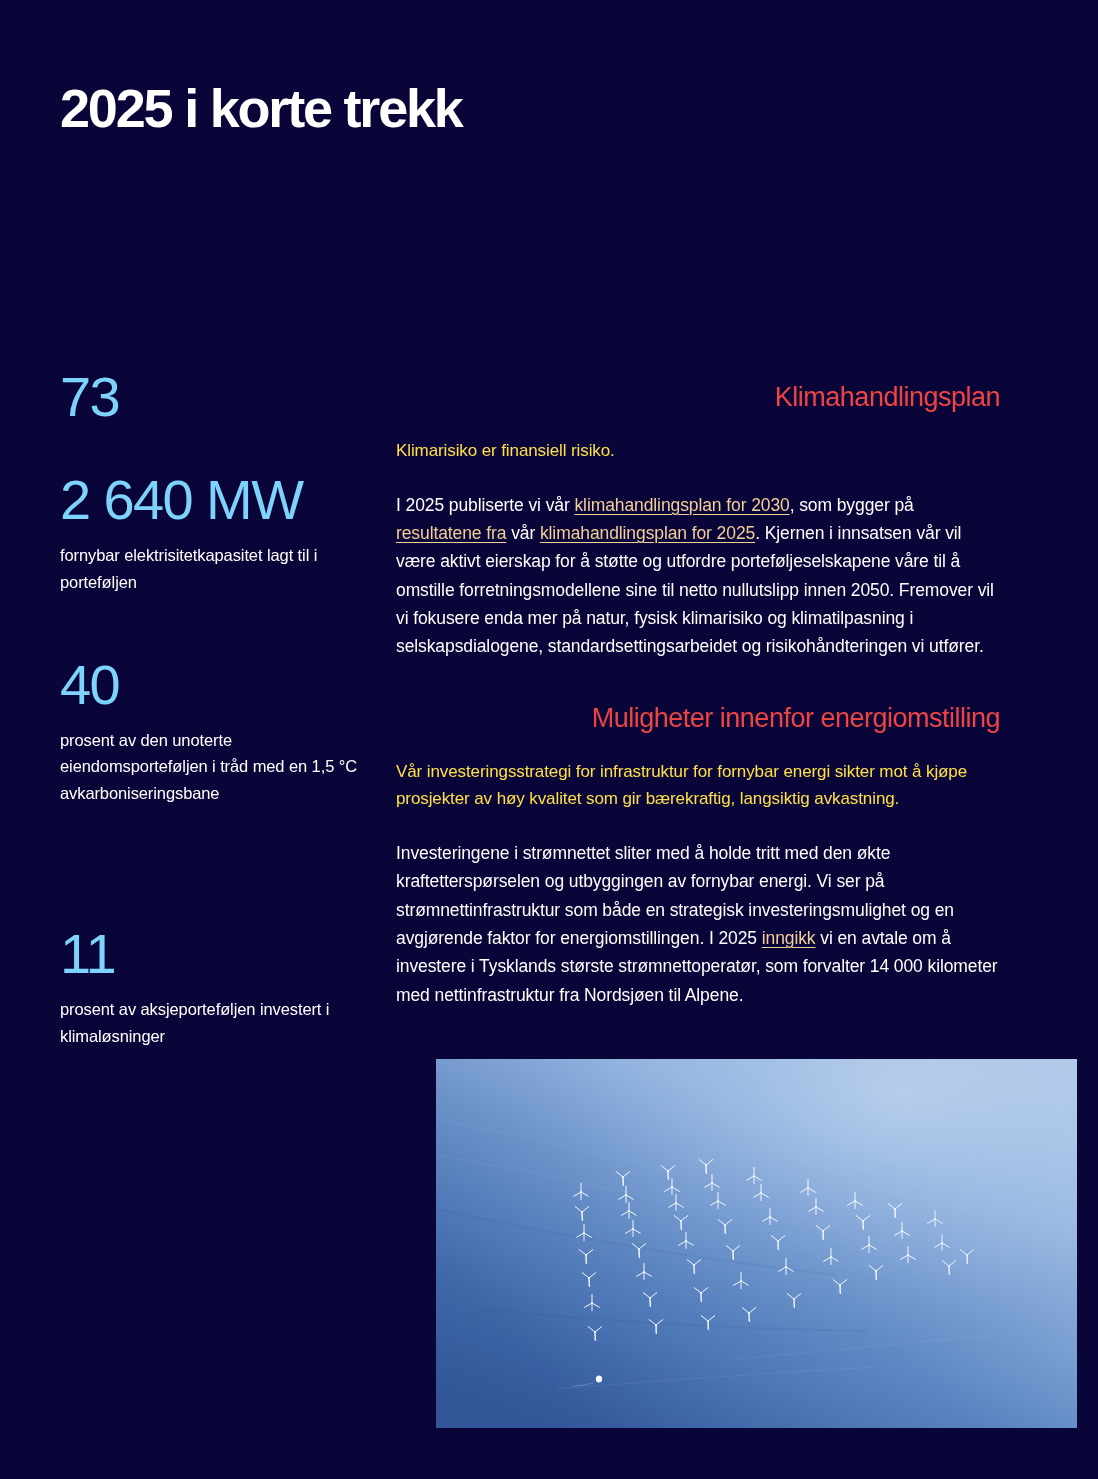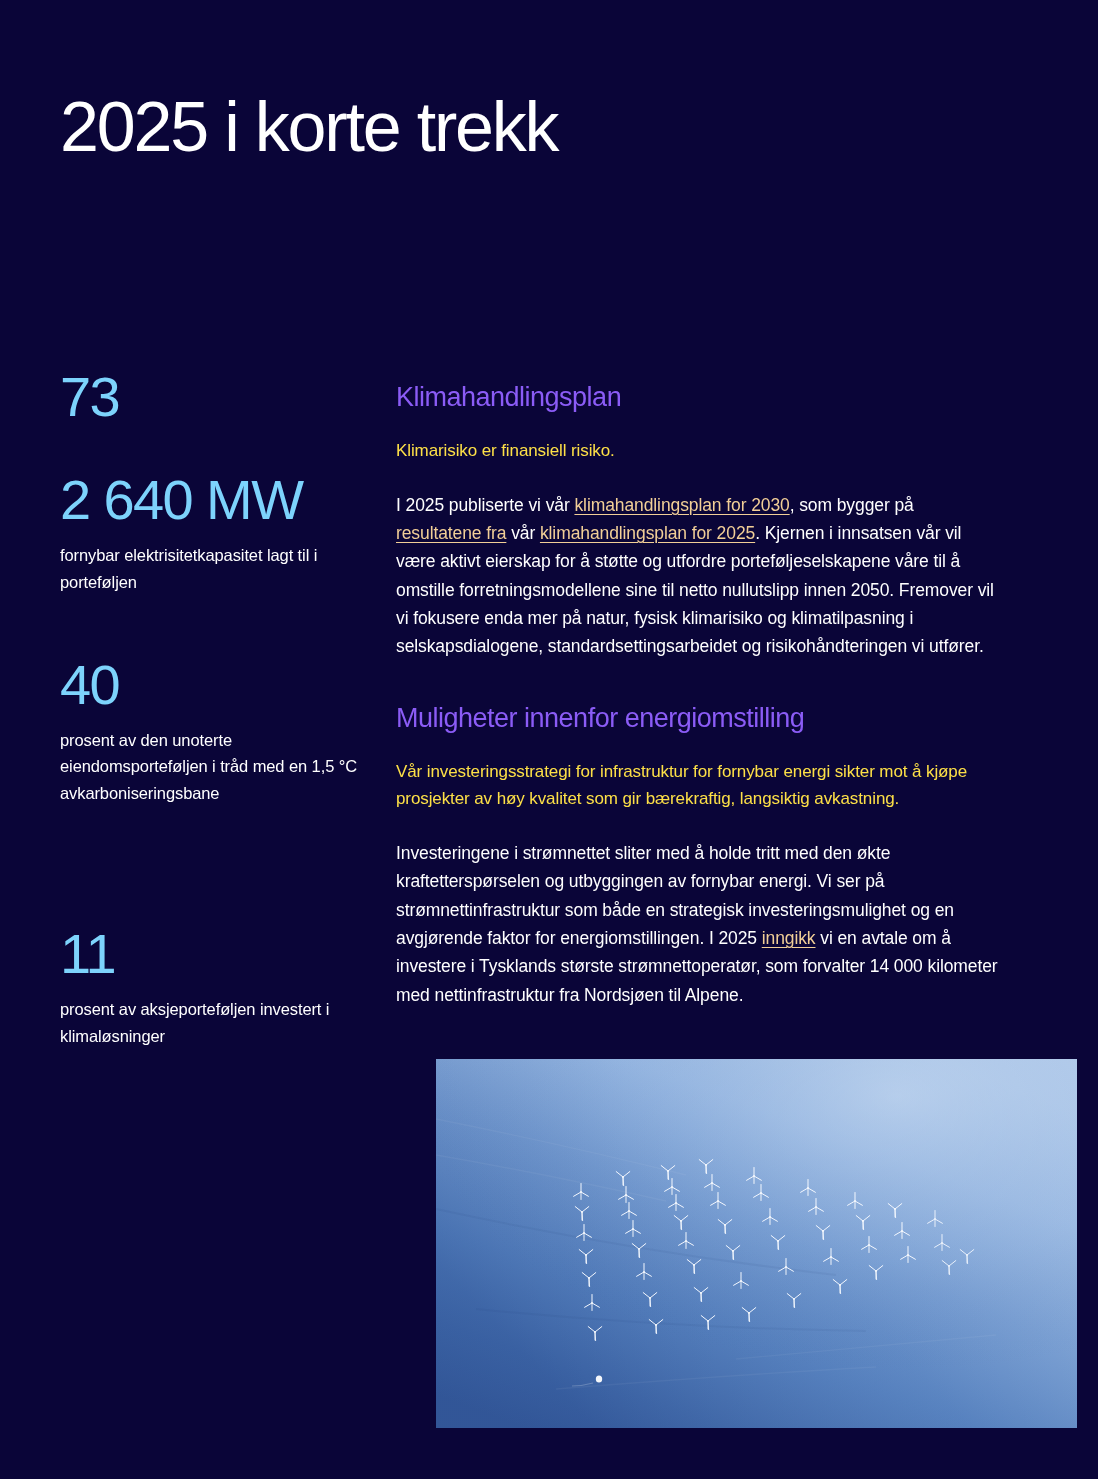--- a/index.html
+++ b/index.html
@@ -16,23 +16,23 @@
     overflow: hidden;
     position: relative;
     -webkit-font-smoothing: antialiased;
   }
 
   
   .page-title {
     position: absolute;
     left: 60px;
     top: 44px;
-    font-size: 70px;
+    font-size: 54px;
     line-height: 1.05;
-    font-weight: 400;
+    font-weight: 700;
     letter-spacing: -2.2px;
     color: #ffffff;
     white-space: nowrap;
   }
 
   
   .columns {
     position: absolute;
     left: 0;
     top: 368px;
@@ -70,26 +70,27 @@
   .stat-3 { margin-bottom: 118px; }
 
   
   .content-col {
     position: absolute;
     left: 396px;
     top: 12px;
     width: 604px;
   }
   .section-heading {
-    color: #8b5cf6;
+    color: #ef4444;
     font-size: 27px;
     line-height: 1.3;
     font-weight: 400;
     letter-spacing: -0.5px;
     margin: 0 0 22px 0;
+    text-align: right;
   }
   .section-heading.second {
     margin-top: 40px;
   }
   .lead {
     color: #fde047;
     font-size: 17px;
     line-height: 1.62;
     letter-spacing: -0.1px;
     margin: 0 0 26px 0;

